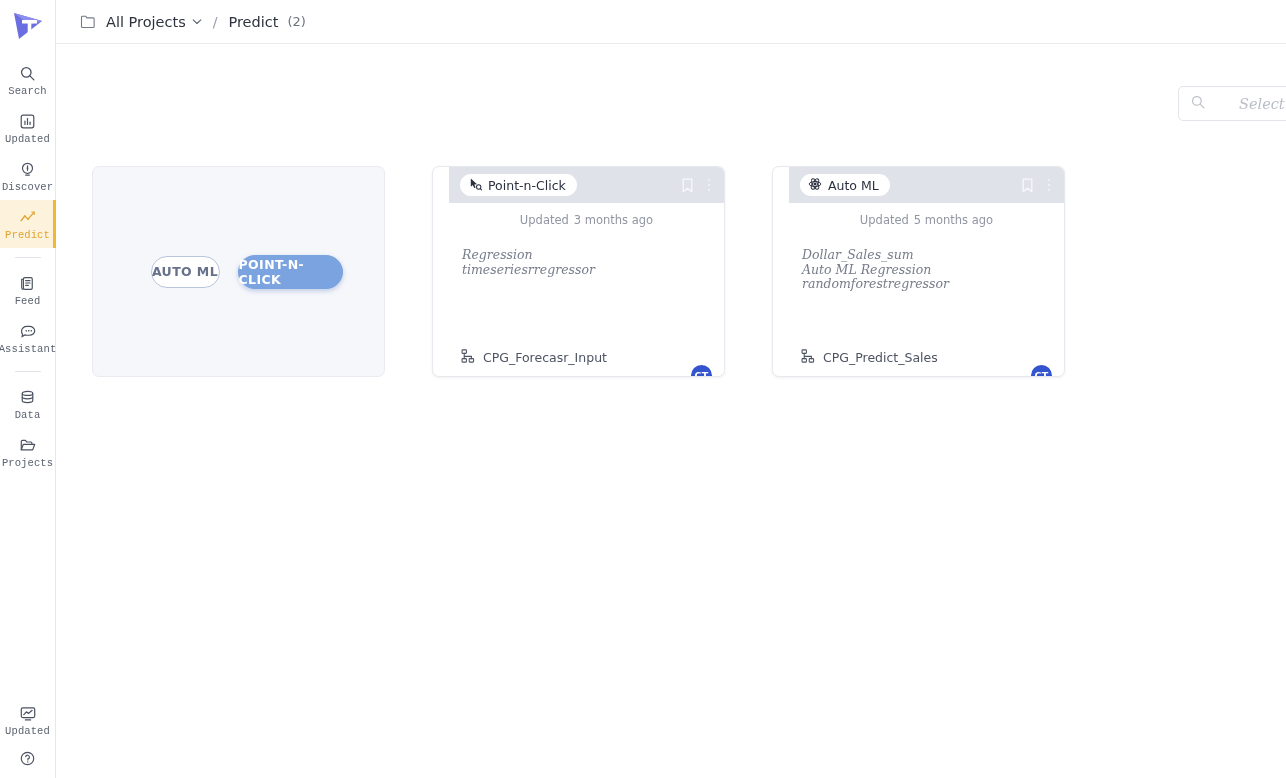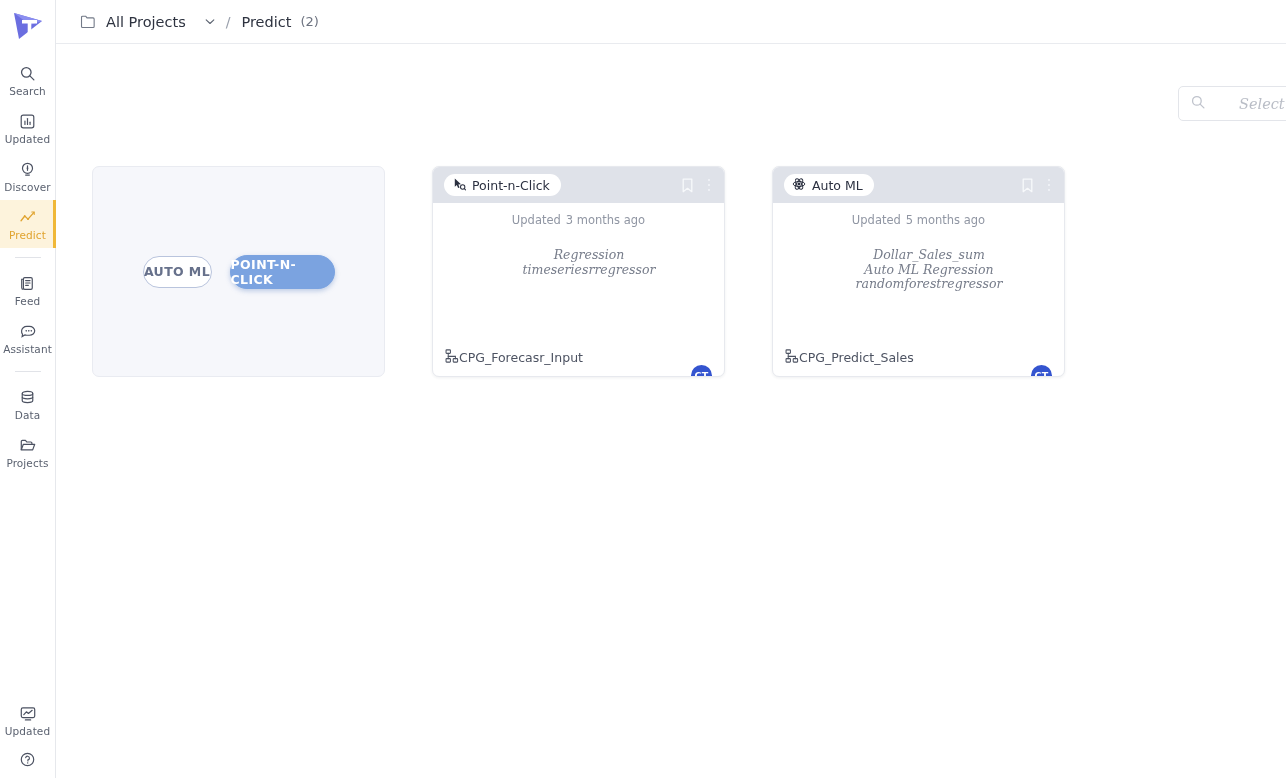--- a/index.html
+++ b/index.html
@@ -12,20 +12,21 @@
   #app { position: relative; width: 1286px; height: 778px; display: flex; }
 
   
   .sidebar {
     width: 56px; height: 778px;
     background: #ffffff;
     border-right: 1px solid #e6e8ec;
     display: flex; flex-direction: column; align-items: center;
     flex: 0 0 56px;
     position: relative;
+    font-family: Liberation Mono, monospace;
   }
   .logo {
     width: 40px; height: 40px;
     margin-top: 6px; margin-bottom: 10px;
     display: flex; align-items: center; justify-content: center;
   }
   .nav-item {
     width: 56px; height: 48px;
     display: flex; flex-direction: column;
     align-items: center; justify-content: center;
@@ -52,21 +53,21 @@
   .topbar {
     height: 44px; width: 100%;
     border-bottom: 1px solid #e9ebef;
     display: flex; align-items: center;
     padding-left: 24px; gap: 0px;
     background: #fff;
   }
   .crumb-folder { display:flex; align-items:center; margin-right: 10px; }
   .crumb-link {
     font-size: 14.5px; color: #2e3340; cursor: pointer;
-    display: flex; align-items: center; gap: 19px;
+    display: flex; align-items: center; gap: 6px;
   }
   .crumb-caret { display:flex; align-items:center; }
   .crumb-sep { color: #9aa0ac; font-size: 14px; margin: 0 11px; }
   .crumb-cur { font-size: 14.5px; color: #2e3340; }
   .crumb-count { font-size: 13px; color: #6d7380; margin-left: 9px; }
 
   .select-box {
     position: absolute; top: 86px; left: 1122px;
     width: 176px; height: 35px;
     border: 1px solid #e3e5ea; border-radius: 5px;
@@ -86,21 +87,21 @@
     position: absolute; top: 166px; left: 36px;
     display: flex; gap: 47px;
   }
   .card {
     width: 293px; height: 211px;
     background: #ffffff;
     border: 1px solid #e7e9ee;
     border-radius: 7px;
     box-shadow: 0 1px 3px rgba(28,36,60,.07);
     display: flex; flex-direction: column;
-    position: relative; overflow: hidden;
+    position: relative; overflow: hidden; padding-left: 16px;
   }
 
   
   .card.choice {
     background: #f6f7fb;
     border: 1px solid #e9ebf1;
     align-items: center; justify-content: center;
     flex-direction: row; gap: 18px;
     box-shadow: none;
   }
@@ -146,29 +147,28 @@
   .kebab span { width: 2.5px; height: 2.5px; border-radius: 50%; background: #f3f5f8; display: block; }
 
   .card-body { flex: 1 1 auto; padding: 10px 12px 0 12px; position: relative; }
   .updated { font-size: 11.5px; color: #9096a3; text-align: center; }
   .updated b { font-weight: normal; margin-left: 5px; }
   .card-title {
     font-size: 14.5px; font-weight: bold; color: #232838;
     margin-top: 7px;
   }
   .meta {
-    margin-top: 21px; margin-left: 21px;
+    margin-top: 21px; margin-left: 1px;
     font-style: italic; color: #767c8a;
     font-size: 12.5px; line-height: 14.5px;
     font-family: "DejaVu Serif", serif;
-    text-align: center;
   }
   .card-foot {
     height: 38px; display: flex; align-items: center;
-    padding: 0 12px; gap: 0;
+    padding: 0 12px; gap: 8px;
   }
   .foot-name { font-size: 12.5px; color: #4d5362; }
   .avatar {
     margin-left: auto;
     width: 21px; height: 21px; border-radius: 50%;
     background: #3454cf; color: #fff;
     font-size: 9.5px; font-weight: bold;
     display: flex; align-items: center; justify-content: center;
     letter-spacing: .2px;
     margin-top: 36px;

